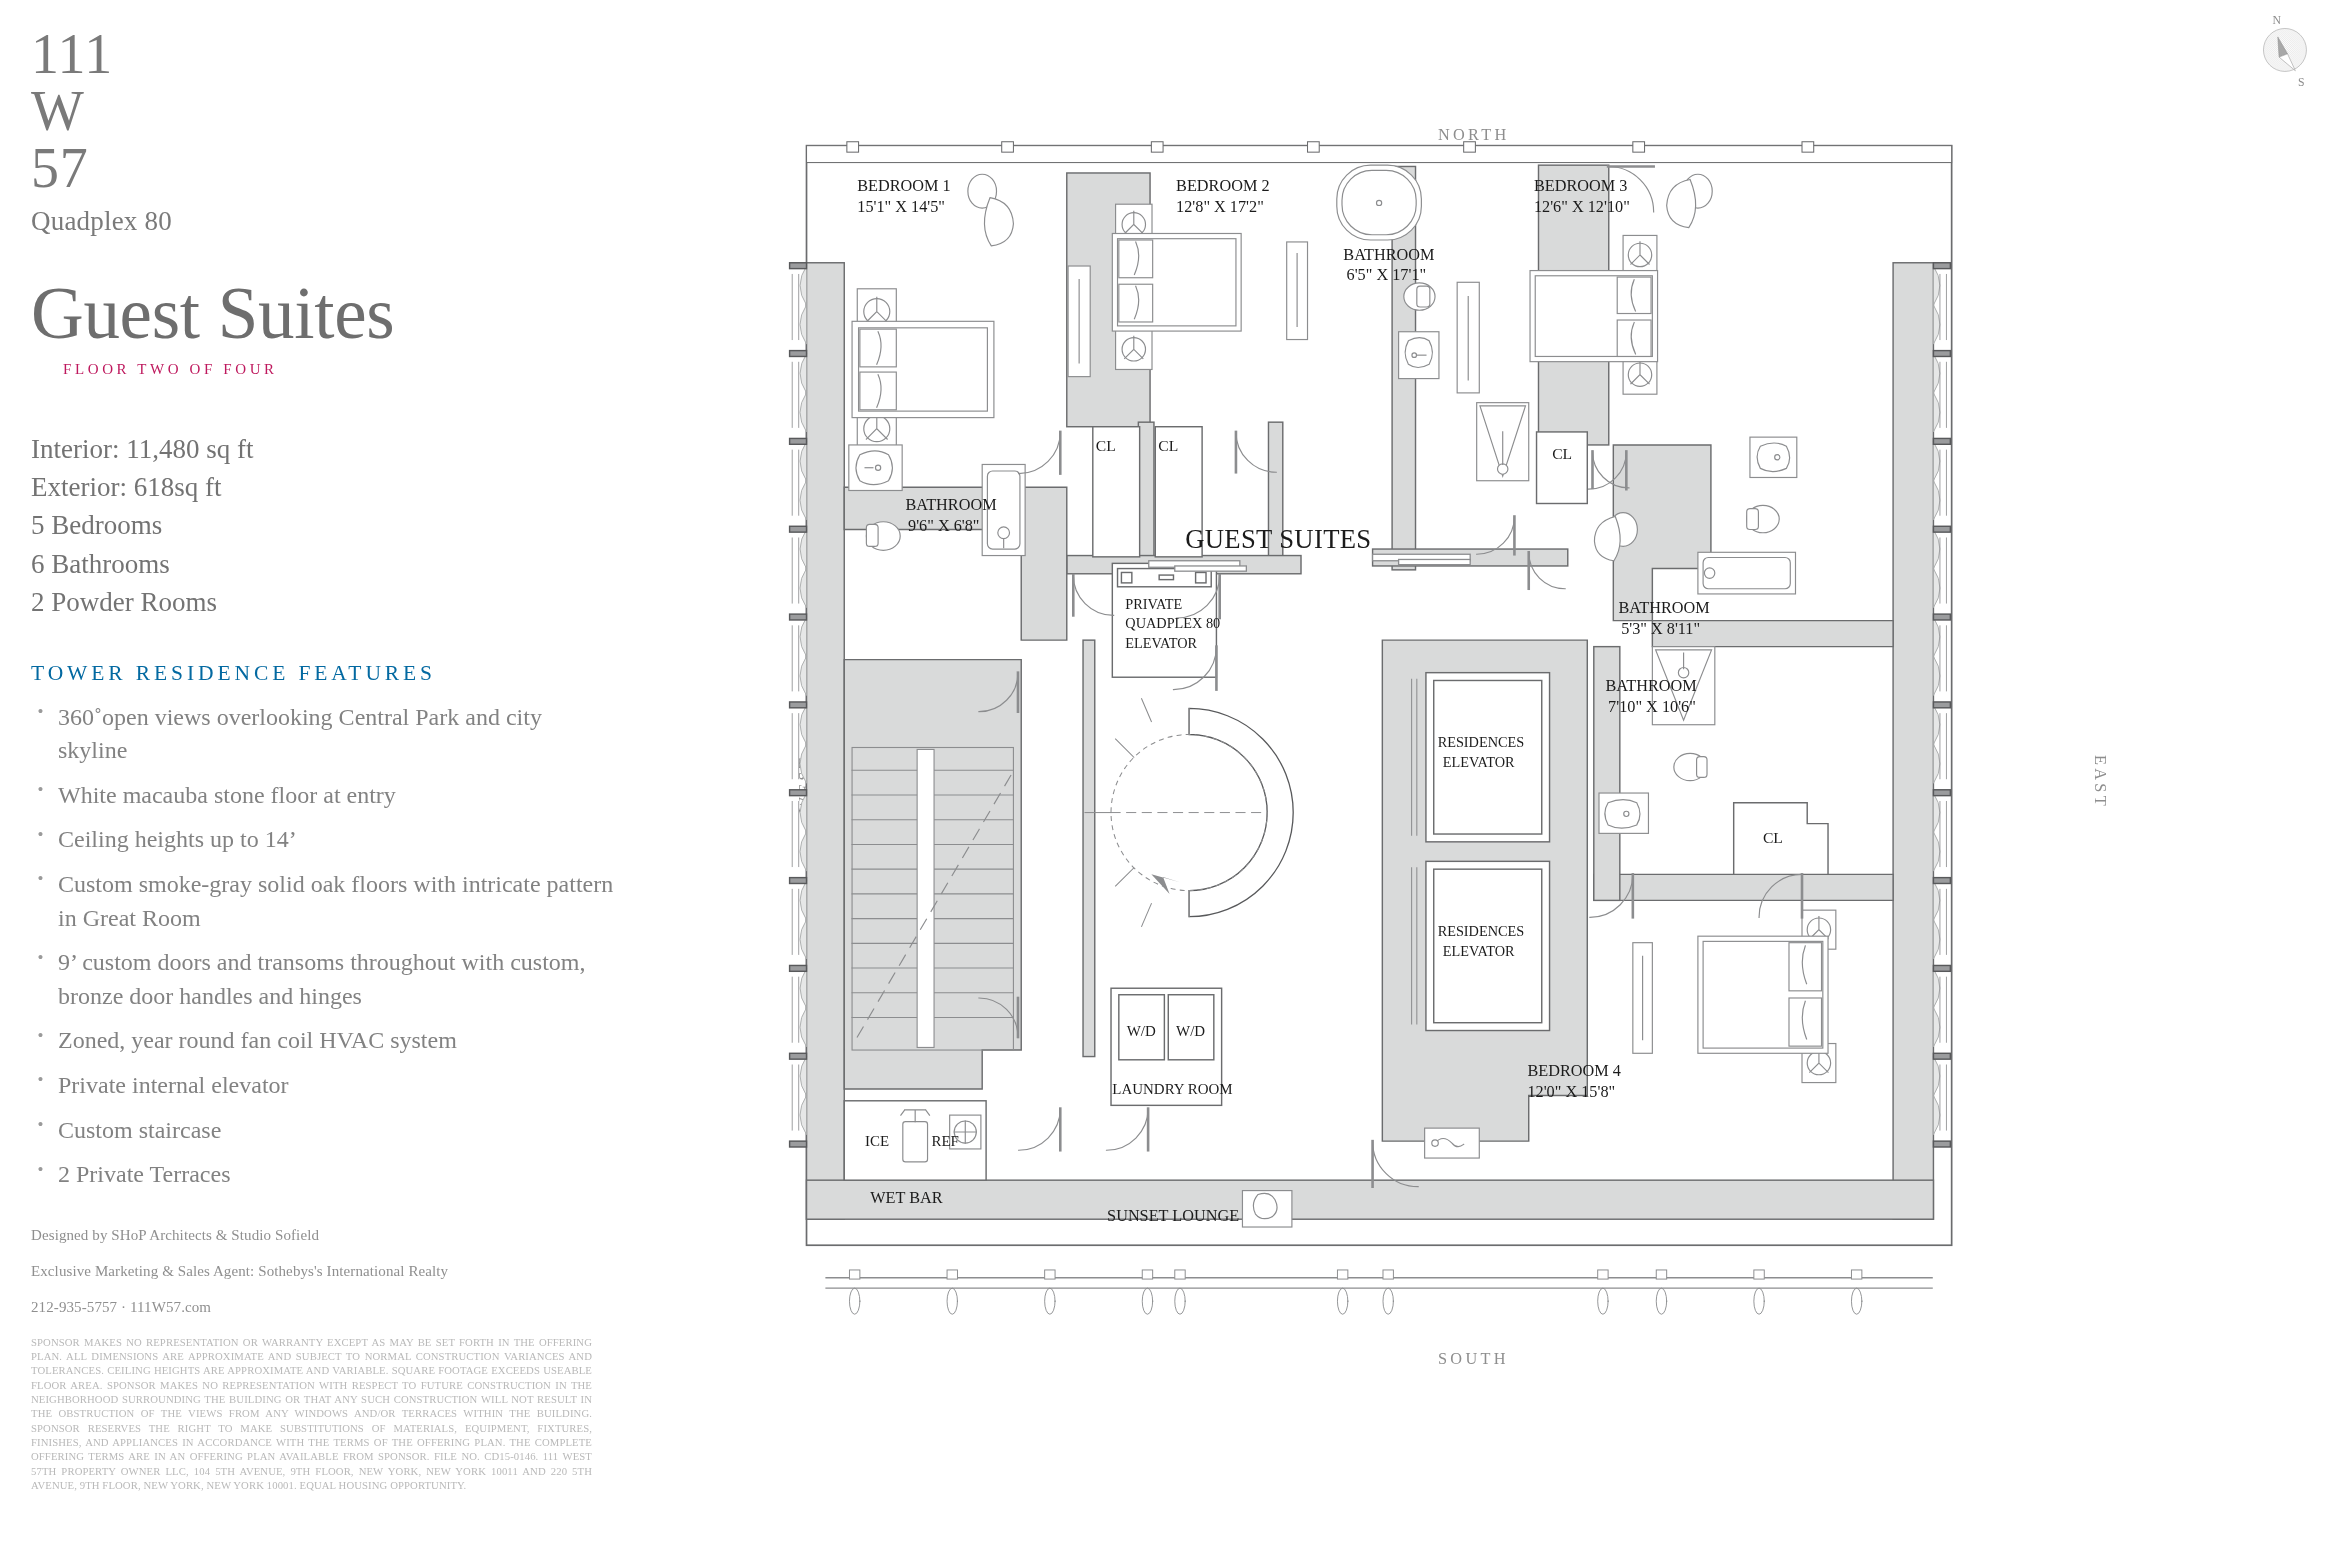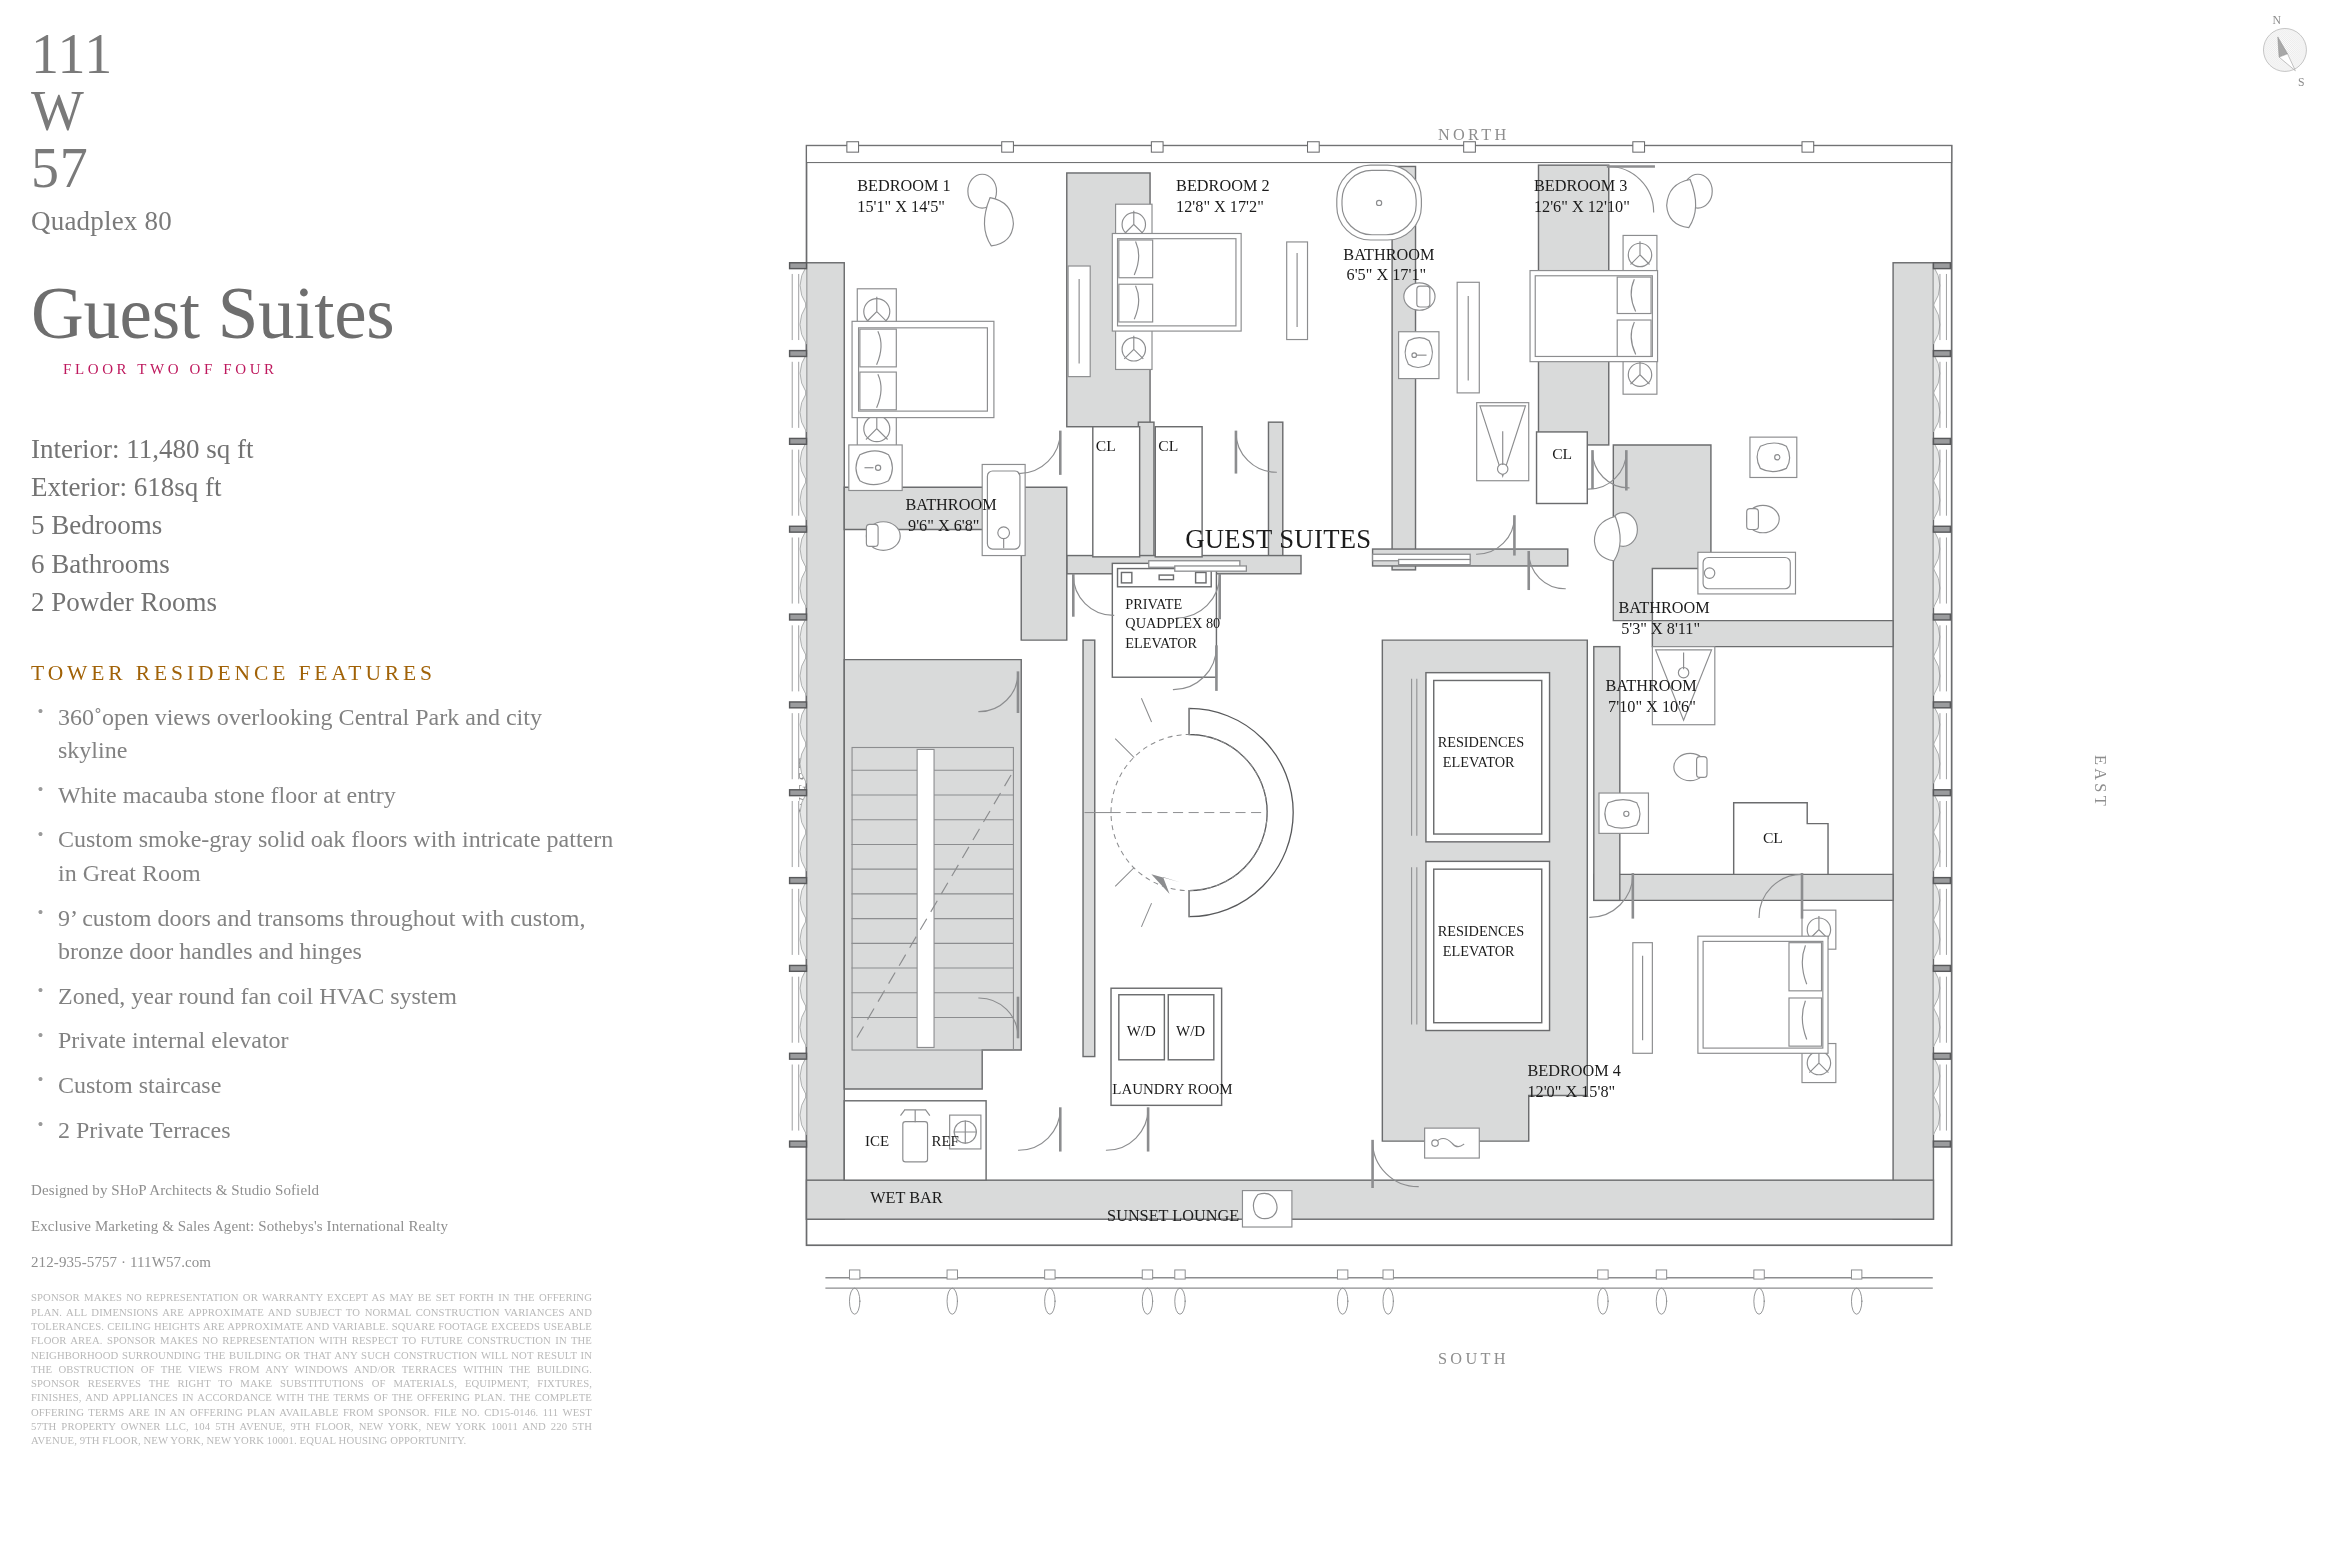--- a/index.html
+++ b/index.html
@@ -48,21 +48,21 @@
     margin-left: 32px;
   }
   .specs {
     margin-top: 52px;
     color: #737373;
     font-size: 27px;
     line-height: 1.42;
   }
   .features-head {
     margin-top: 40px;
-    color: #a16207;
+    color: #0369a1;
     font-size: 21.5px;
     letter-spacing: 3.9px;
   }
   ul.features {
     margin-top: 14.3px;
     list-style: none;
   }
   ul.features li {
     position: relative;
     color: #828282;
@@ -142,20 +142,21 @@
       <div>Exterior: 618sq ft</div>
       <div>5 Bedrooms</div>
       <div>6 Bathrooms</div>
       <div>2 Powder Rooms</div>
     </div>
 
     <div class="features-head">TOWER RESIDENCE FEATURES</div>
     <ul class="features">
       <li>360˚open views overlooking Central Park and city skyline</li>
       <li>White macauba stone floor at entry</li>
+      <li>Ceiling heights up to 14’</li>
       <li>Custom smoke-gray solid oak floors with intricate pattern in Great Room</li>
       <li>9’ custom doors and transoms throughout with custom, bronze door handles and hinges</li>
       <li>Zoned, year round fan coil HVAC system</li>
       <li>Private internal elevator</li>
       <li>Custom staircase</li>
       <li>2 Private Terraces</li>
     </ul>
 
     <div class="credits">
       <div class="credit-line">Designed by SHoP Architects &amp; Studio Sofield</div>

